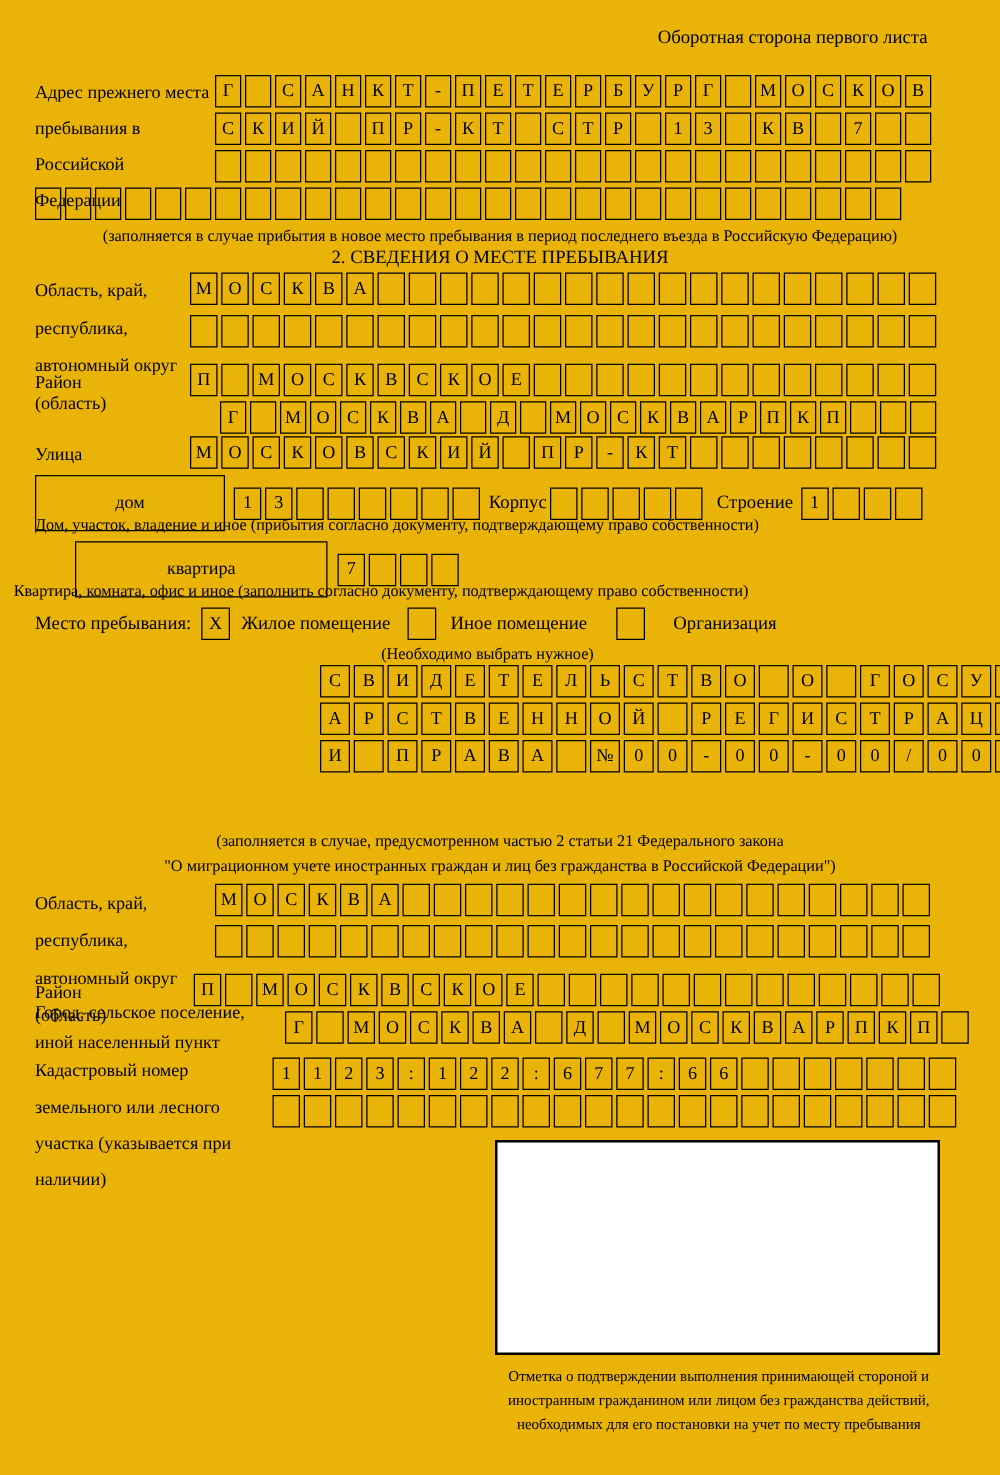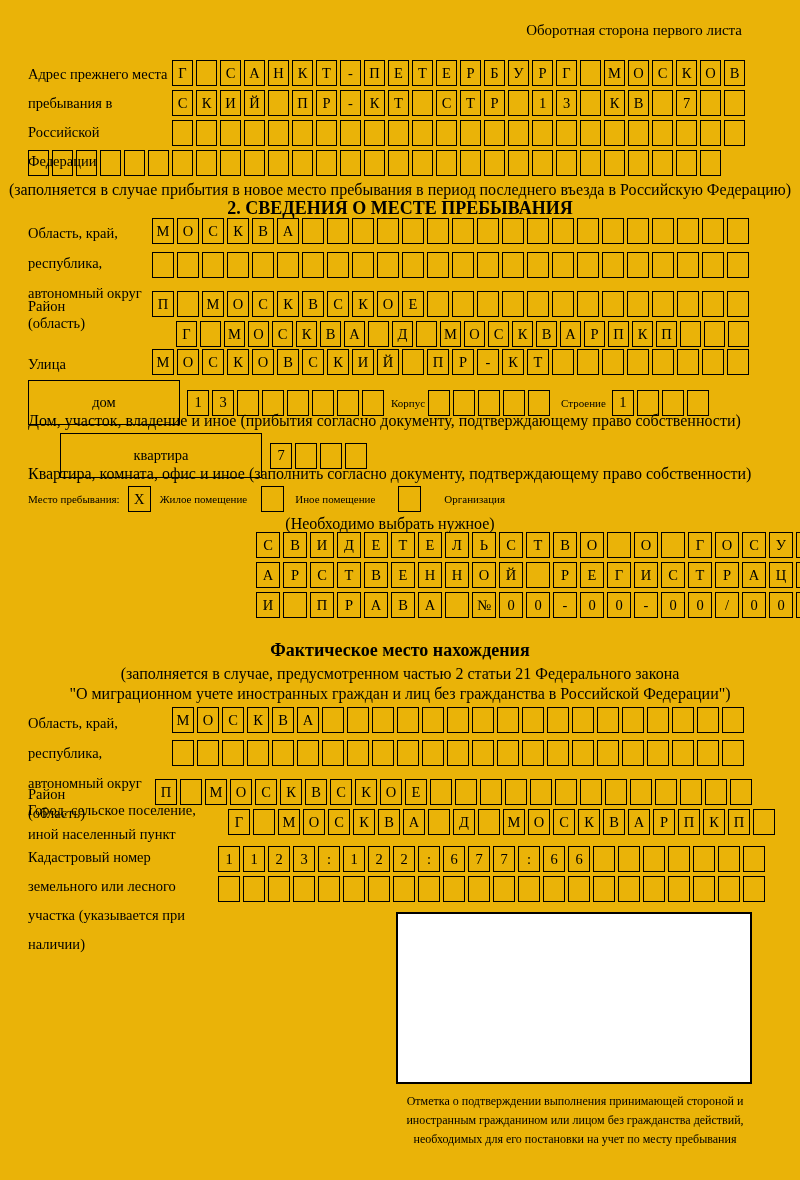--- a/index.html
+++ b/index.html
@@ -19,29 +19,29 @@
   .cell{
     flex:none; box-sizing:border-box;
     width:22px;height:26px;
     border:1.7px solid #000;
     margin-right:3px;
     display:flex;align-items:center;justify-content:center;
     font-size:14.5px; font-family:"Liberation Serif", serif;
   }
   .cellrow.p28 .cell{width:24px;margin-right:3px;}
   .cellrow.p24 .cell{width:21px;margin-right:3px;}
-  .caption{font-size:16px;}
+  .caption{font-size:13px;}
   .center{width:800px;text-align:center;left:0;}
-  .h-bold{font-weight:bold;font-size:18px;}
+  .h-bold{font-weight:normal;font-size:15px;}
   .widebox{
     box-sizing:border-box;border:1.7px solid #000;height:45px;
     display:flex;align-items:center;justify-content:center;
     font-size:14.5px;
   }
-  .inline-label{font-size:11px;display:flex;align-items:center;}
+  .inline-label{font-size:15px;display:flex;align-items:center;}
   .hrow{display:flex;align-items:center;}
   .chkbox{
     flex:none;box-sizing:border-box;width:23px;height:26px;
     border:1.7px solid #000;display:flex;align-items:center;justify-content:center;
     font-size:14.5px;
   }
   .stamp-box{box-sizing:border-box;border:2px solid #000;background:#fff;}
   .stamp-caption{font-size:12px;text-align:center;line-height:19px;}
 </style>
 </head>
@@ -334,21 +334,21 @@
 
   <div class="abs hrow" style="left:28px; top:433px;padding-left:32px;">
     <div class="widebox" style="width:202px;">квартира</div>
     <div class="hrow" style="margin-left:8px;">
         <span class="cell">7</span>
         <span class="cell"></span>
         <span class="cell"></span>
         <span class="cell"></span>
       </div>
   </div>
-  <div class="abs caption" style="left:28px; top:465px;">Квартира, комната, офис и иное (заполнить согласно документу, подтверждающему право собственности)</div>
+  <div class="abs caption" style="left:11px; top:465px;">Квартира, комната, офис и иное (заполнить согласно документу, подтверждающему право собственности)</div>
 
   <div class="abs hrow" style="left:28px; top:486px;">
     <div class="inline-label">Место пребывания:</div>
     <div class="chkbox" style="margin-left:8px;">X</div>
     <div class="inline-label" style="margin-left:9px;">Жилое помещение</div>
     <div class="chkbox" style="margin-left:14px;"></div>
     <div class="inline-label" style="margin-left:11px;">Иное помещение</div>
     <div class="chkbox" style="margin-left:23px;"></div>
     <div class="inline-label" style="margin-left:23px;">Организация</div>
   </div>
@@ -417,21 +417,20 @@
       <span class="cell">0</span>
       <span class="cell">-</span>
       <span class="cell">0</span>
       <span class="cell">0</span>
       <span class="cell">/</span>
       <span class="cell">0</span>
       <span class="cell">0</span>
       <span class="cell">0</span>
     </div>
 
-  <div class="abs h-bold center" style="top:640px;">Фактическое место нахождения</div>
   <div class="abs caption center" style="top:665px;">(заполняется в случае, предусмотренном частью 2 статьи 21 Федерального закона</div>
   <div class="abs caption center" style="top:685px;">"О миграционном учете иностранных граждан и лиц без гражданства в Российской Федерации")</div>
 
   <div class="abs flabel" style="left:28px; top:708px; width:145px; line-height:30px;">Область, край, республика, автономный округ (область)</div>
   <div class="cellrow" style="left:172px; top:707px;">
       <span class="cell">М</span>
       <span class="cell">О</span>
       <span class="cell">С</span>
       <span class="cell">К</span>
       <span class="cell">В</span>

